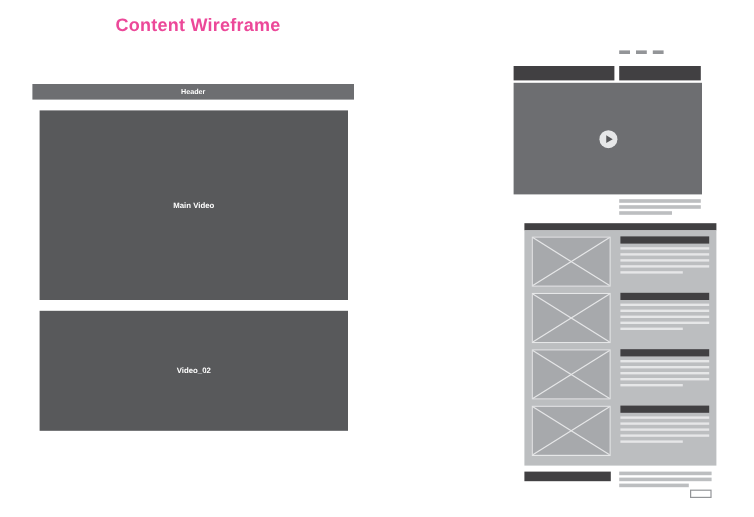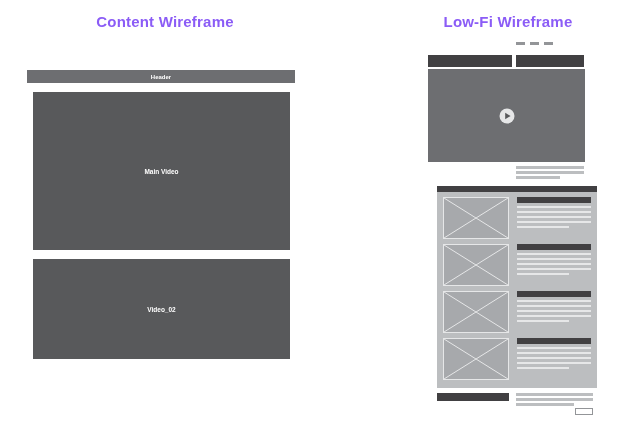--- a/index.html
+++ b/index.html
@@ -11,21 +11,21 @@
     width: 628px;
     height: 431px;
     background: var(--page-bg, #ffffff);
     overflow: hidden;
   }
 
   .panel-title {
     position: absolute;
     font-size: 15px;
     font-weight: bold;
-    color: #8b5cf6;
+    color: #ec4899;
     text-align: center;
     letter-spacing: 0.2px;
   }
   .title-left  { left: 40px;  top: 13px; width: 250px; }
   .title-right { left: 418px; top: 13px; width: 180px; }
 
   
   .lp-header {
     position: absolute; left: 27px; top: 70px; width: 268px; height: 13px;
     background: var(--medium-gray, #6D6E71);
@@ -105,21 +105,20 @@
   </div>
 
   <div class="lp-box lp-main">
     <span>Main Video</span>
   </div>
 
   <div class="lp-box lp-v02">
     <span>Video_02</span>
   </div>
 
-  <h1 class="panel-title title-right">Low-Fi Wireframe</h1>
 
   <div class="nav-dashes">
     <span class="nav-dash"></span>
     <span class="nav-dash"></span>
     <span class="nav-dash"></span>
   </div>
 
   <div class="hdr-block hdr-a"></div>
   <div class="hdr-block hdr-b"></div>
 

